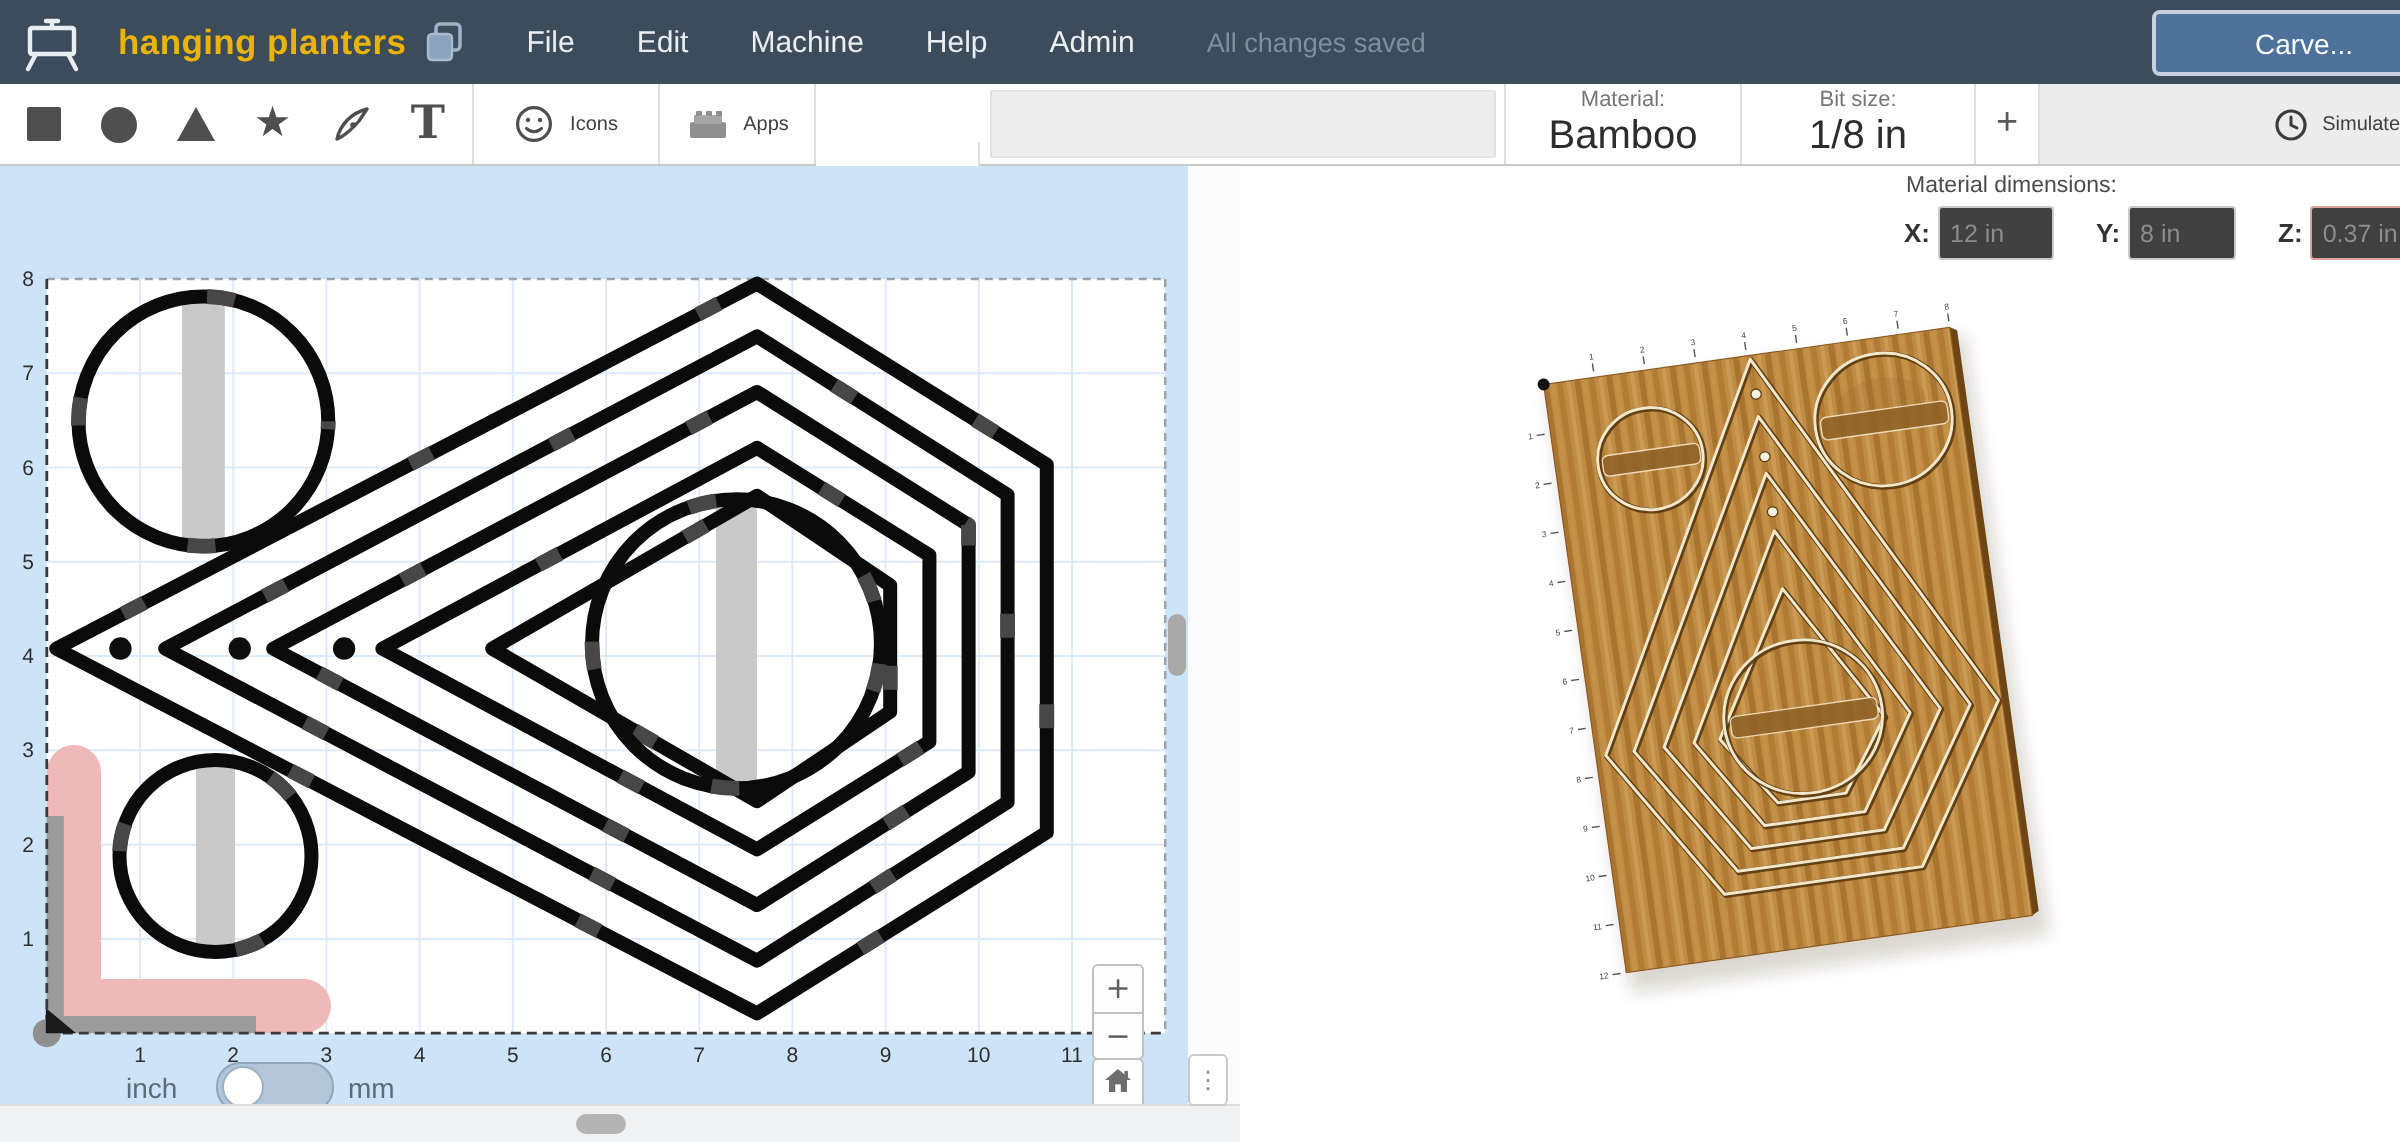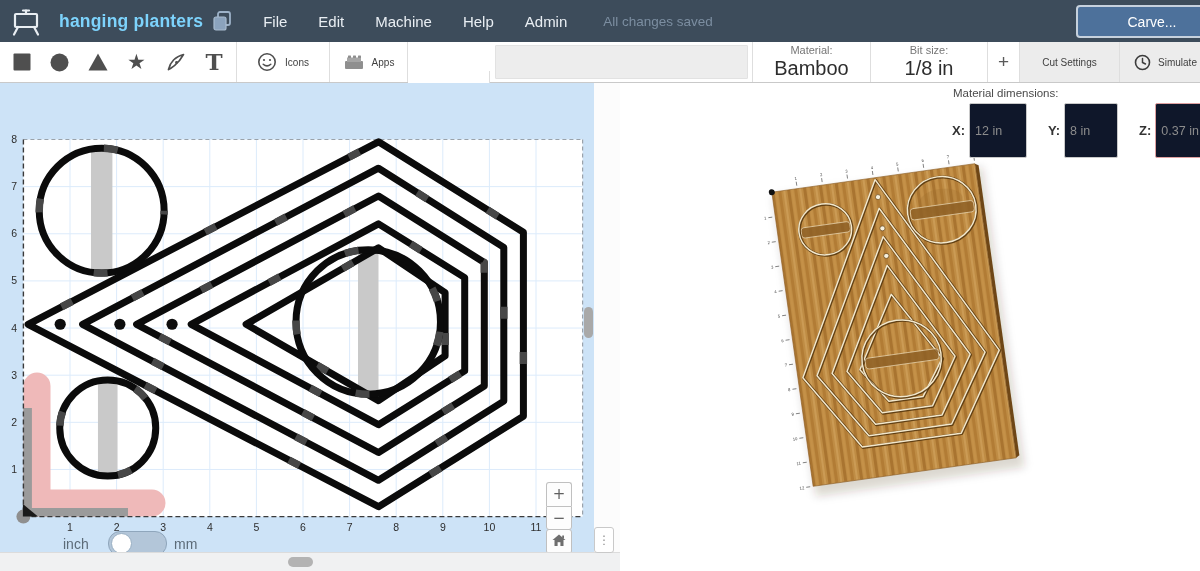--- a/index.html
+++ b/index.html
@@ -2,21 +2,21 @@
 <html><head>
 <meta charset="utf-8">
 <style>
   html,body{margin:0;padding:0;}
   body{width:1200px;height:571px;overflow:hidden;position:relative;background:#fff;
        font-family:"Liberation Sans","DejaVu Sans",sans-serif;}
   
   #navbar{position:absolute;left:0;top:0;width:1200px;height:42px;background:#3d4c5b;
           display:flex;align-items:center;}
   #logo{margin-left:9px;flex:none;}
-  #doc-title{color:#7dd3fc;font-size:17.5px;font-weight:bold;margin-left:16px;letter-spacing:.2px;}
+  #doc-title{color:#eab308;font-size:17.5px;font-weight:bold;margin-left:16px;letter-spacing:.2px;}
   #copy-icon{margin-left:9px;flex:none;}
   #nav-menus{display:flex;gap:31px;margin-left:31px;}
   #nav-menus .menu-item{color:#e9eef3;font-size:15px;cursor:default;}
   #save-status{margin-left:36px;color:#7c8ea1;font-size:13.5px;}
   #carve-button{position:absolute;top:5px;right:-28px;width:152px;height:33px;background:#4d719b;
       border:2px solid #c6d1dd;border-radius:4px;color:#fff;font-size:14px;
       font-family:"Liberation Sans",sans-serif;}
   
   #toolbar{position:absolute;left:0;top:42px;width:1200px;height:41px;background:#fff;
            border-bottom:1px solid #c9c9c9;display:flex;box-sizing:border-box;}
@@ -29,21 +29,21 @@
   #sec-filler{width:263px;border-right:1px solid #dedede;}
   #sec-filler .inset{width:251px;height:32px;background:#ededed;border:1px solid #e2e2e2;border-radius:1px;}
   .tb-label{font-size:10px;color:#3f3f3f;}
   .tb-two{flex-direction:column;justify-content:center;line-height:1.15;}
   .tb-two .cap{font-size:11px;color:#767676;}
   .tb-two .val{font-size:20px;color:#2d2d2d;}
   #sec-material{width:118px;}
   #sec-bit{width:117px;}
   #sec-plus{width:32px;font-size:19px;color:#5a5a5a;}
   #sec-cut{width:100px;background:#ececec;}
-  #sec-sim{flex:1;background:#ececec;justify-content:center;padding-left:11px;gap:7px;
+  #sec-sim{flex:1;background:#ececec;justify-content:flex-end;padding-left:11px;gap:7px;
            border-right:none;overflow:hidden;}
   .shape-glyph{color:#4f4f4f;}
   #star-tool{font-size:21px;line-height:20px;color:#4f4f4f;}
   #text-tool{font-family:"DejaVu Serif","Liberation Serif",serif;font-size:23px;font-weight:bold;color:#4f4f4f;line-height:22px;}
   
   #main{position:absolute;left:0;top:83px;width:1200px;height:488px;}
   #left-panel{position:absolute;left:0;top:0;width:594px;height:488px;background:#cde3f7;overflow:hidden;}
   #design-svg{position:absolute;left:0;top:0;}
   .zoom-btn{position:absolute;left:546px;width:26px;box-sizing:border-box;background:#fdfdfd;
       border:1px solid #c0c0c0;border-radius:3px;color:#5f5f5f;font-size:15px;line-height:1;
@@ -64,21 +64,21 @@
   #panel-menu-btn{position:absolute;left:594px;top:444px;width:20px;height:26px;background:#fff;
       border:1px solid #c9c9c9;border-radius:3px;color:#8f8f8f;font-size:12px;letter-spacing:0;
       padding:0;line-height:1;}
   
   #right-panel{position:absolute;left:620px;top:0;width:580px;height:488px;background:#fff;}
   #dim-form{position:absolute;top:4px;right:-14px;width:262px;}
   #dim-heading{font-size:11.5px;color:#4a4a4a;margin:0 0 4px 1px;}
   .dim-row{display:flex;align-items:center;}
   .dim-label{font-size:13px;font-weight:bold;color:#333;margin-right:4px;}
   .dim-input{height:19px;border:1px solid #c9c9c9;border-radius:2px;font-size:12.5px;color:#8c8c8c;
-      padding:17px 5px;font-family:"Liberation Sans",sans-serif;background:#0f172a;}
+      padding:3px 5px;font-family:"Liberation Sans",sans-serif;background:#404040;}
   #dim-x{width:46px;margin-right:21px;}
   #dim-y{width:42px;margin-right:21px;}
   #dim-z{width:40px;}
   #board-svg{position:absolute;left:0;top:0;}
 </style>
 </head>
 <body>
 
 <div id="navbar" style="background: rgb(61, 76, 91);">
   <svg id="logo" width="34" height="32" viewBox="0 0 34 32">
@@ -156,23 +156,20 @@
     </div>
   <div class="tb-sec tb-two" id="sec-material">
     <span class="cap">Material:</span>
     <span class="val">Bamboo</span>
   </div>
   <div class="tb-sec tb-two" id="sec-bit">
     <span class="cap">Bit size:</span>
     <span class="val">1/8 in</span>
   </div>
   <div class="tb-sec" id="sec-plus">+</div>
-  <div class="tb-sec" id="sec-cut">
-    <span class="tb-label">Cut Settings</span>
-  </div>
   <div class="tb-sec" id="sec-sim">
     <svg width="17" height="17" viewBox="0 0 17 17">
       <circle cx="8.5" cy="8.5" r="7" fill="none" stroke="#3c3c3c" stroke-width="1.6"></circle>
       <path d="M8.5,4.5 V8.5 L11.5,10" fill="none" stroke="#3c3c3c" stroke-width="1.5" stroke-linecap="round"></path>
     </svg>
     <span class="tb-label">Simulate</span>
   </div>
 </div>
 
 <div id="main">

